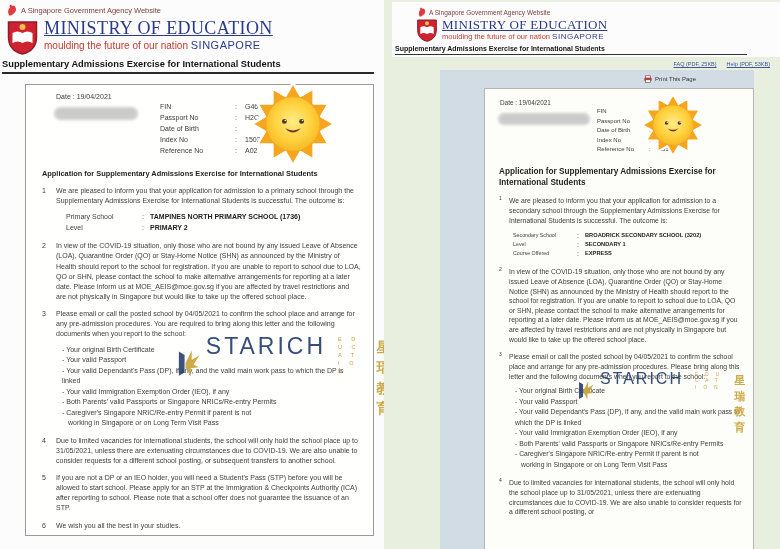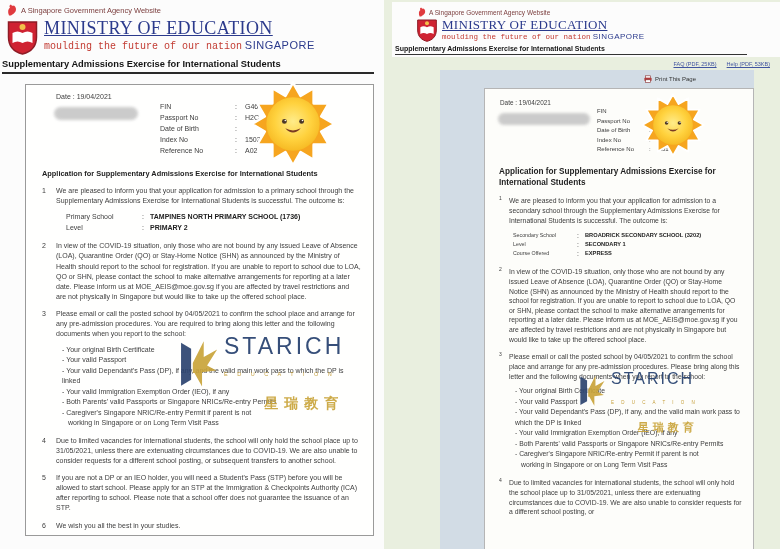--- a/index.html
+++ b/index.html
@@ -7,21 +7,21 @@
          font-family:"Liberation Sans",sans-serif;color:#3d3d3d;}
 
   
   .doc-left{position:absolute;left:0;top:0;width:384px;height:549px;background:#fcfcfc;}
   .agency-row{position:absolute;left:7px;top:4px;display:flex;align-items:center;gap:4px;
               color:#7d4040;font-size:7.5px;}
   .moe-row{position:absolute;left:6px;top:19px;display:flex;align-items:flex-start;gap:5px;}
   .moe-name{font-family:"Liberation Serif",serif;font-size:18px;line-height:1.05;color:#2b3a8c;
             letter-spacing:.4px;text-decoration:underline;}
   .moe-tagline{font-size:10px;margin-top:1px;}
-  .tag-red{color:#c23b32;font-family:Liberation Mono, monospace;}
+  .tag-red{color:#c23b32;}
   .tag-country{font-family:Liberation Sans, sans-serif;color:#2b3a8c;font-size:11px;letter-spacing:.5px;}
   .section-title{position:absolute;left:2px;top:59px;width:372px;font-size:9.3px;font-weight:bold;
                  color:#151515;border-bottom:2px solid #2a2a2a;padding-bottom:3px;}
 
   .letter-box{position:absolute;left:25px;top:84px;width:347px;height:450px;border:1px solid #9a9a9a;
               background:#fffffe;font-size:7px;line-height:1.45;}
   .letter-head{position:relative;height:76px;}
   .date-row{position:absolute;left:30px;top:7px;white-space:nowrap;}
   .redacted{position:absolute;background:#c3c3c3;border-radius:7px;filter:blur(1.5px);opacity:.85;}
   .redacted.l{left:28px;top:22px;width:84px;height:13px;}
@@ -42,21 +42,21 @@
   .olabel{width:76px;}
   .ocolon{width:8px;}
   .oval{font-weight:bold;color:#222;}
   .docs{margin-top:5px;}
   .docline{margin-left:6px;line-height:10.5px;}
   .docline.indent2{margin-left:12px;}
 
   
   .wm{position:absolute;display:flex;align-items:flex-start;gap:6px;opacity:.92;pointer-events:none;}
   .wm.l{left:150px;top:250px;}
-  .wm-texts{display:flex;flex-direction:column;gap:12px;}
+  .wm-texts{display:flex;flex-direction:row;gap:12px;}
   .wm-brand{font-size:23px;line-height:1;color:#25406e;letter-spacing:3px;font-weight:500;}
   .wm-sub{font-size:5.5px;color:#c2992e;letter-spacing:4px;margin-top:1px;}
   .wm-cn{font-size:14px;color:#c9a43a;letter-spacing:6px;margin-top:2px;align-self:flex-end;font-weight:bold;}
   .wm.r .wm-brand{font-size:16px;letter-spacing:2px;}
   .wm.r .wm-sub{font-size:4.5px;letter-spacing:3px;}
   .wm.r .wm-cn{font-size:11px;letter-spacing:4px;}
 
   
   .doc-right{position:absolute;left:384px;top:0;width:396px;height:549px;background:#e9efdf;}
   .r-headband{position:absolute;left:8px;top:2px;right:0;height:55px;background:#fcfcfc;}

